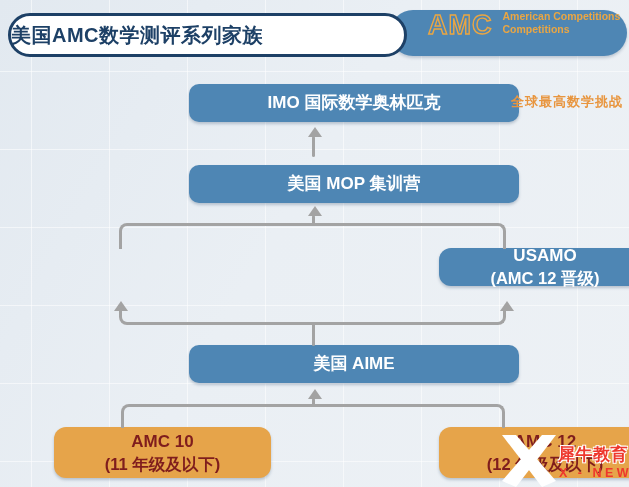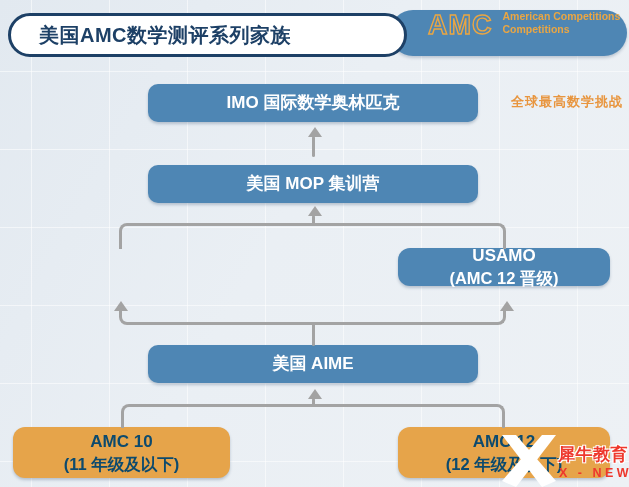--- a/index.html
+++ b/index.html
@@ -31,31 +31,32 @@
     .logo-acronym{color:transparent;-webkit-text-stroke:1.4px #eaa643;}
   }
   .logo-name{
     margin-left:10px;font-size:10.5px;line-height:12.5px;font-weight:bold;color:#eaa643;
   }
   .title-pill{
     position:absolute;left:8px;top:13px;width:399px;height:44px;
     background:#ffffff;border:3px solid #1d4066;border-radius:25px;
     display:flex;align-items:center;box-sizing:border-box;
   }
-  .title-pill span{margin-left:28px;font-size:20px;font-weight:bold;color:#1d4066;letter-spacing:.5px;}
+  .title-pill span{font-size:20px;font-weight:bold;color:#1d4066;letter-spacing:.5px;}
 
   
   .box{
     position:absolute;border-radius:10px;
     display:flex;flex-direction:column;align-items:center;justify-content:center;
     box-shadow:0 2px 3px rgba(50,80,110,.28);
     text-align:center;
+    margin-left:41px;
   }
   .box.blue{background:#4e86b4;color:#ffffff;}
-  .box.orange{background:#e6a44a;color:#0c4a6e;}
+  .box.orange{background:#e6a44a;color:#7f1d1d;}
   .box .l1{font-size:17px;font-weight:bold;line-height:22px;}
   .box .l2{font-size:16.5px;font-weight:bold;line-height:22px;}
 
   .box-imo  {left:148px;top:84px; width:330px;height:38px;}
   .box-mop  {left:148px;top:165px;width:330px;height:38px;}
   .box-aime {left:148px;top:345px;width:330px;height:38px;}
   .box-usajmo{left:13px; top:248px;width:217px;height:51px;border-radius:12px;}
   .box-usamo {left:398px;top:248px;width:212px;height:38px;border-radius:12px;}
   .box-amc10 {left:13px; top:427px;width:217px;height:51px;border-radius:12px;}
   .box-amc12 {left:398px;top:427px;width:212px;height:51px;border-radius:12px;}

